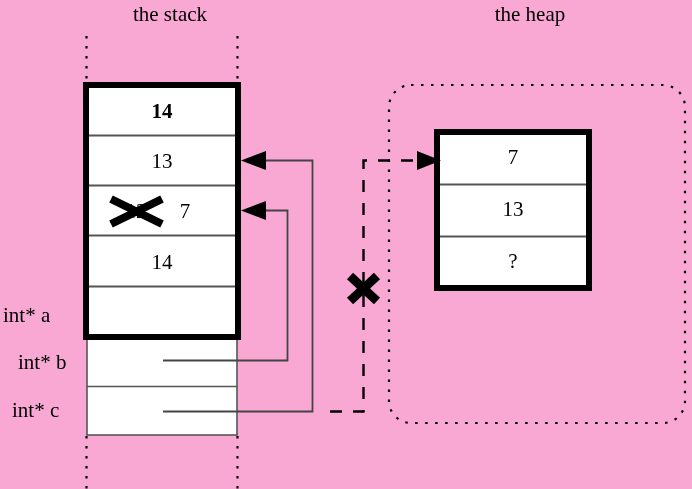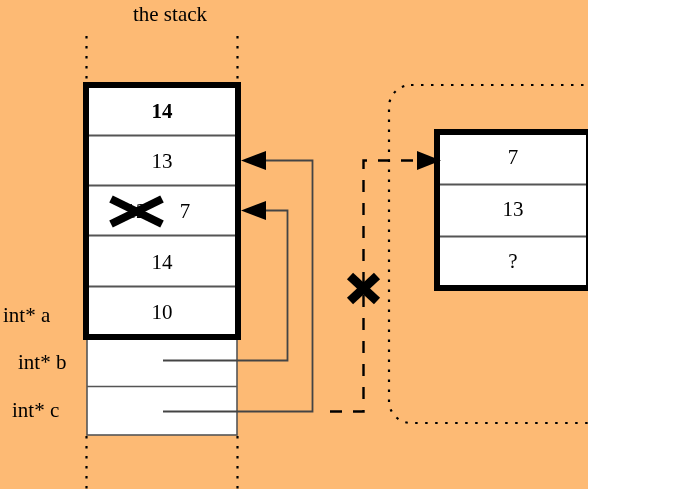--- a/index.html
+++ b/index.html
@@ -2,23 +2,23 @@
 <html><head>
 <meta charset="utf-8">
 <style>
   html, body {
     margin: 0;
     padding: 0;
     background: #ffffff;
   }
   #canvas {
     position: relative;
-    width: 588px;
+    width: 692px;
     height: 489px;
-    background: #fdba74;
+    background: #f9a8d4;
     font-family: "Liberation Serif", "DejaVu Serif", serif;
     color: #000000;
     overflow: hidden;
   }
   svg.layer {
     position: absolute;
     left: 0;
     top: 0;
     width: 692px;
     height: 489px;
@@ -48,20 +48,21 @@
     text-align: center;
   }
   .qmark { font-size: 21px; }
 </style>
 </head>
 <body>
 
 <div id="canvas">
 
   <div class="title" id="stack-title">the stack</div>
+  <div class="title" id="heap-title">the heap</div>
 
   <svg class="layer" viewBox="0 0 692 489">
 
     <line x1="86.5" y1="36" x2="86.5" y2="85" stroke="#000" stroke-width="2.2" stroke-dasharray="2.5,7.5" stroke-linecap="butt"></line>
     <line x1="237.5" y1="36" x2="237.5" y2="85" stroke="#000" stroke-width="2.2" stroke-dasharray="2.5,7.5" stroke-linecap="butt"></line>
 
     <line x1="86.5" y1="436" x2="86.5" y2="489" stroke="#000" stroke-width="2.2" stroke-dasharray="2.5,7.5" stroke-linecap="butt"></line>
     <line x1="237.5" y1="436" x2="237.5" y2="489" stroke="#000" stroke-width="2.2" stroke-dasharray="2.5,7.5" stroke-linecap="butt"></line>
 
     <rect x="87" y="337" width="150" height="98" fill="#fff" stroke="#555" stroke-width="1.6"></rect>
@@ -108,21 +109,20 @@
 
   <div class="cell-text" style="left:86px; top:99px; width:152px;font-weight:bold;">14</div>
 
   <div class="cell-text" style="left:86px; top:149px; width:152px;">13</div>
 
   <div class="cell-text" style="left:86px; top:199px; width:100px;">12</div>
   <div class="cell-text" style="left:155px; top:199px; width:60px;">7</div>
 
   <div class="cell-text" style="left:86px; top:250px; width:152px;">14</div>
 
-  <div class="cell-text" style="left:86px; top:300px; width:152px;">10</div>
 
   <div class="ptr-label" style="left:3px; top:303px;">int* a</div>
   <div class="ptr-label" style="left:18px; top:350px;">int* b</div>
   <div class="ptr-label" style="left:12px; top:398px;">int* c</div>
 
   <div class="cell-text" style="left:437px; top:145px; width:152px;">7</div>
   <div class="cell-text" style="left:437px; top:197px; width:152px;">13</div>
   <div class="cell-text qmark" style="left:437px; top:249px; width:152px;">?</div>
 
 </div>

